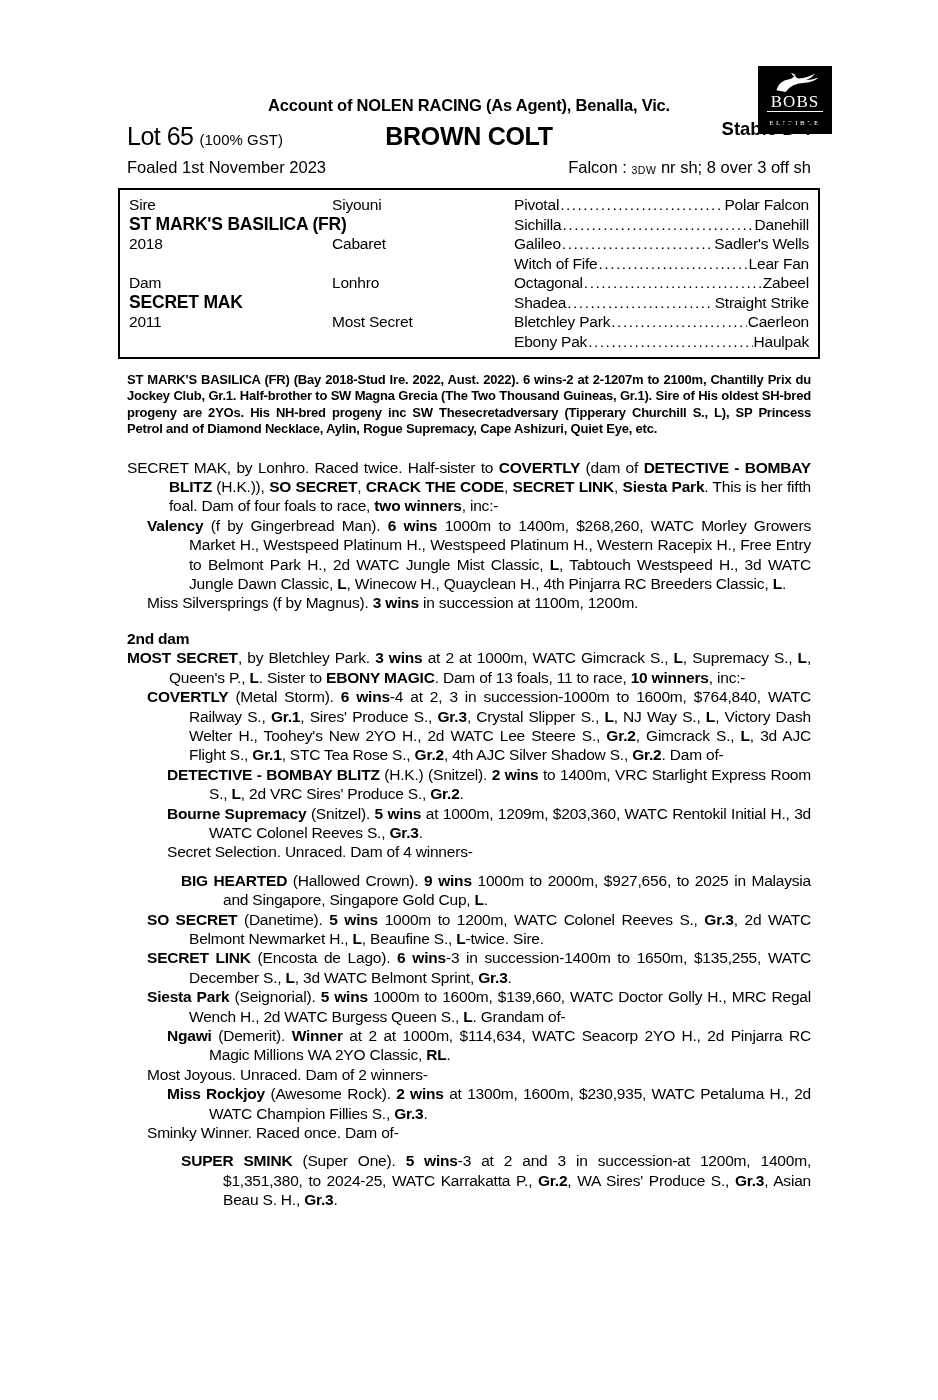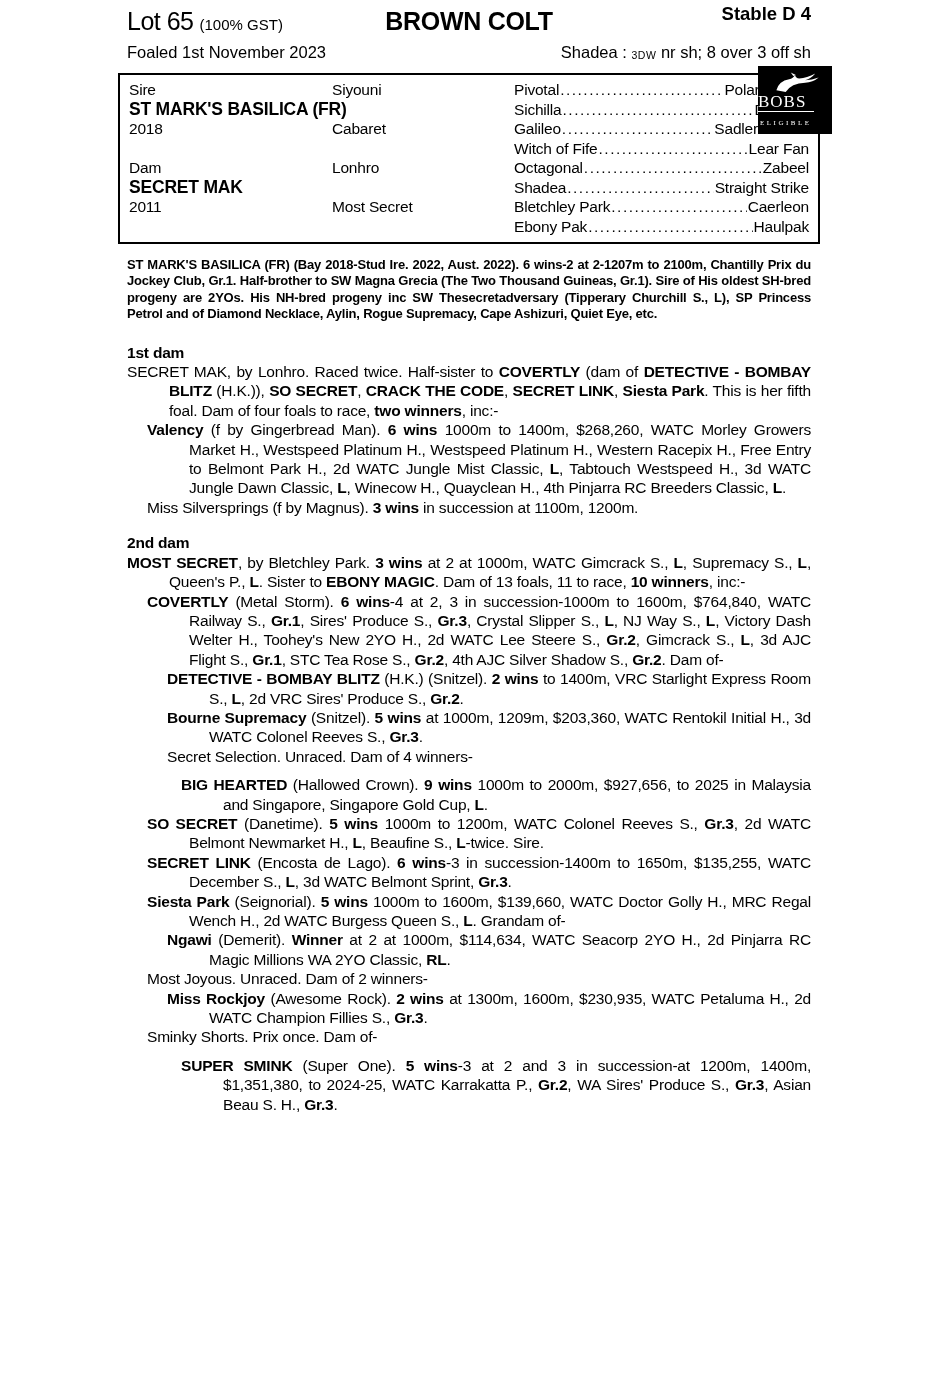--- a/index.html
+++ b/index.html
@@ -2,21 +2,21 @@
 <html><head>
 <meta charset="utf-8">
 <style>
   * { box-sizing: border-box; margin: 0; padding: 0; }
   html, body { background: #ffffff; }
   body { font-family: "Liberation Sans", sans-serif; color: #000; }
   .page { position: relative; width: 938px; height: 1400px; background: #fff; overflow: hidden; }
 
   
   .logo { position: absolute; top: 66px; left: 758px; width: 74px; height: 68px;
-          background: #000; color: #fff; padding-top: 4px; }
+          background: #000; color: #fff; text-align: center; padding-top: 4px; }
   .logo svg { display: block; margin: 0 auto; }
   .logo .bobs { display: block; font-family: "Liberation Serif", serif; font-size: 17px;
                 letter-spacing: 1px; line-height: 17px; margin-top: 1px; }
   .logo .elig { display: inline-block; font-family: "Liberation Serif", serif; font-size: 7px;
                 letter-spacing: 2.5px; line-height: 9px; border-top: 1px solid #fff;
                 padding: 7px 2px 0 2px; margin-top: 1px; }
 
   .account { padding-top: 96px; text-align: center; font-weight: bold; font-size: 16.5px;
              letter-spacing: -0.2px; }
 
@@ -70,30 +70,31 @@
     <span>
       <svg width="56" height="22" viewBox="0 0 64 26">
         <path d="M10 24 Q13 13 25 11 Q30 10 32 6 Q33 10 37 10 Q46 9 56 4 Q51 10 44 12 Q52 12 60 9 Q53 15 44 15 Q36 15 30 18 Q24 21 21 26 Z" fill="#ffffff"></path>
         <path d="M30 7 L27 3 L33 6 Z" fill="#ffffff"></path>
       </svg>
     </span>
     <span class="bobs">BOBS</span>
     <span class="elig">ELIGIBLE</span>
   </div>
 
+  <div class="account">Account of NOLEN RACING (As Agent), Benalla, Vic.</div>
 
   <div class="lot-row">
     <span class="lot-left"><span class="lot-num">Lot 65</span><span class="gst">(100% GST)</span></span>
     <span class="colour-title">BROWN COLT</span>
     <span class="stable">Stable D 4</span>
   </div>
 
   <div class="meta-row">
     <span class="foaled">Foaled 1st November 2023</span>
-    <span class="branded"><span>Shadea : </span><span class="brand-code">3DW</span><span> nr sh; 8 over 3 off sh</span></span>
+    <span class="branded"><span>Falcon : </span><span class="brand-code">3DW</span><span> nr sh; 8 over 3 off sh</span></span>
   </div>
 
   <div class="ped-table">
     <div class="ped-grid">
       <span>Sire</span>
       <span>Siyouni</span>
       <span class="g3row">
           <span class="nm">Pivotal</span>
           <span class="dots"></span>
           <span class="anc">Polar Falcon</span>
@@ -151,21 +152,20 @@
           <span class="nm">Ebony Pak</span>
           <span class="dots"></span>
           <span class="anc">Haulpak</span>
         </span>
     </div>
   </div>
 
   <p class="blurb">ST MARK'S BASILICA (FR) (Bay 2018-Stud Ire. 2022, Aust. 2022). 6 wins-2 at 2-1207m to 2100m, Chantilly Prix du Jockey Club, Gr.1. Half-brother to SW Magna Grecia (The Two Thousand Guineas, Gr.1). Sire of His oldest SH-bred progeny are 2YOs. His NH-bred progeny inc SW Thesecretadversary (Tipperary Churchill S., L), SP Princess Petrol and of Diamond Necklace, Aylin, Rogue Supremacy, Cape Ashizuri, Quiet Eye, etc.</p>
 
   <div class="section section-1">
-    <h3 class="dam-heading">1st dam</h3>
     <div class="paras">
         <p class="t0">SECRET MAK, by Lonhro. Raced twice. Half-sister to <b>COVERTLY</b> (dam of <b>DETECTIVE - BOMBAY BLITZ</b> (H.K.)), <b>SO SECRET</b>, <b>CRACK THE CODE</b>, <b>SECRET LINK</b>, <b>Siesta Park</b>. This is her fifth foal. Dam of four foals to race, <b>two winners</b>, inc:-</p>
         <p class="t1"><b>Valency</b> (f by Gingerbread Man). <b>6 wins</b> 1000m to 1400m, $268,260, WATC Morley Growers Market H., Westspeed Platinum H., Westspeed Platinum H., Western Racepix H., Free Entry to Belmont Park H., 2d WATC Jungle Mist Classic, <b>L</b>, Tabtouch Westspeed H., 3d WATC Jungle Dawn Classic, <b>L</b>, Winecow H., Quayclean H., 4th Pinjarra RC Breeders Classic, <b>L</b>.</p>
         <p class="t1">Miss Silversprings (f by Magnus). <b>3 wins</b> in succession at 1100m, 1200m.</p>
       </div>
   </div>
 
   <div class="section section-2">
     <h3 class="dam-heading">2nd dam</h3>
     <div class="paras">
@@ -174,18 +174,18 @@
         <p class="t2"><b>DETECTIVE - BOMBAY BLITZ</b> (H.K.) (Snitzel). <b>2 wins</b> to 1400m, VRC Starlight Express Room S., <b>L</b>, 2d VRC Sires' Produce S., <b>Gr.2</b>.</p>
         <p class="t2"><b>Bourne Supremacy</b> (Snitzel). <b>5 wins</b> at 1000m, 1209m, $203,360, WATC Rentokil Initial H., 3d WATC Colonel Reeves S., <b>Gr.3</b>.</p>
         <p class="t2">Secret Selection. Unraced. Dam of 4 winners-</p>
         <p class="t3"><b>BIG HEARTED</b> (Hallowed Crown). <b>9 wins</b> 1000m to 2000m, $927,656, to 2025 in Malaysia and Singapore, Singapore Gold Cup, <b>L</b>.</p>
         <p class="t1"><b>SO SECRET</b> (Danetime). <b>5 wins</b> 1000m to 1200m, WATC Colonel Reeves S., <b>Gr.3</b>, 2d WATC Belmont Newmarket H., <b>L</b>, Beaufine S., <b>L</b>-twice. Sire.</p>
         <p class="t1"><b>SECRET LINK</b> (Encosta de Lago). <b>6 wins</b>-3 in succession-1400m to 1650m, $135,255, WATC December S., <b>L</b>, 3d WATC Belmont Sprint, <b>Gr.3</b>.</p>
         <p class="t1"><b>Siesta Park</b> (Seignorial). <b>5 wins</b> 1000m to 1600m, $139,660, WATC Doctor Golly H., MRC Regal Wench H., 2d WATC Burgess Queen S., <b>L</b>. Grandam of-</p>
         <p class="t2"><b>Ngawi</b> (Demerit). <b>Winner</b> at 2 at 1000m, $114,634, WATC Seacorp 2YO H., 2d Pinjarra RC Magic Millions WA 2YO Classic, <b>RL</b>.</p>
         <p class="t1">Most Joyous. Unraced. Dam of 2 winners-</p>
         <p class="t2"><b>Miss Rockjoy</b> (Awesome Rock). <b>2 wins</b> at 1300m, 1600m, $230,935, WATC Petaluma H., 2d WATC Champion Fillies S., <b>Gr.3</b>.</p>
-        <p class="t1">Sminky Shorts. Prix once. Dam of-</p>
+        <p class="t1">Sminky Winner. Raced once. Dam of-</p>
         <p class="t3"><b>SUPER SMINK</b> (Super One). <b>5 wins</b>-3 at 2 and 3 in succession-at 1200m, 1400m, $1,351,380, to 2024-25, WATC Karrakatta P., <b>Gr.2</b>, WA Sires' Produce S., <b>Gr.3</b>, Asian Beau S. H., <b>Gr.3</b>.</p>
       </div>
   </div>
 
 </div>
 
 </body></html>

